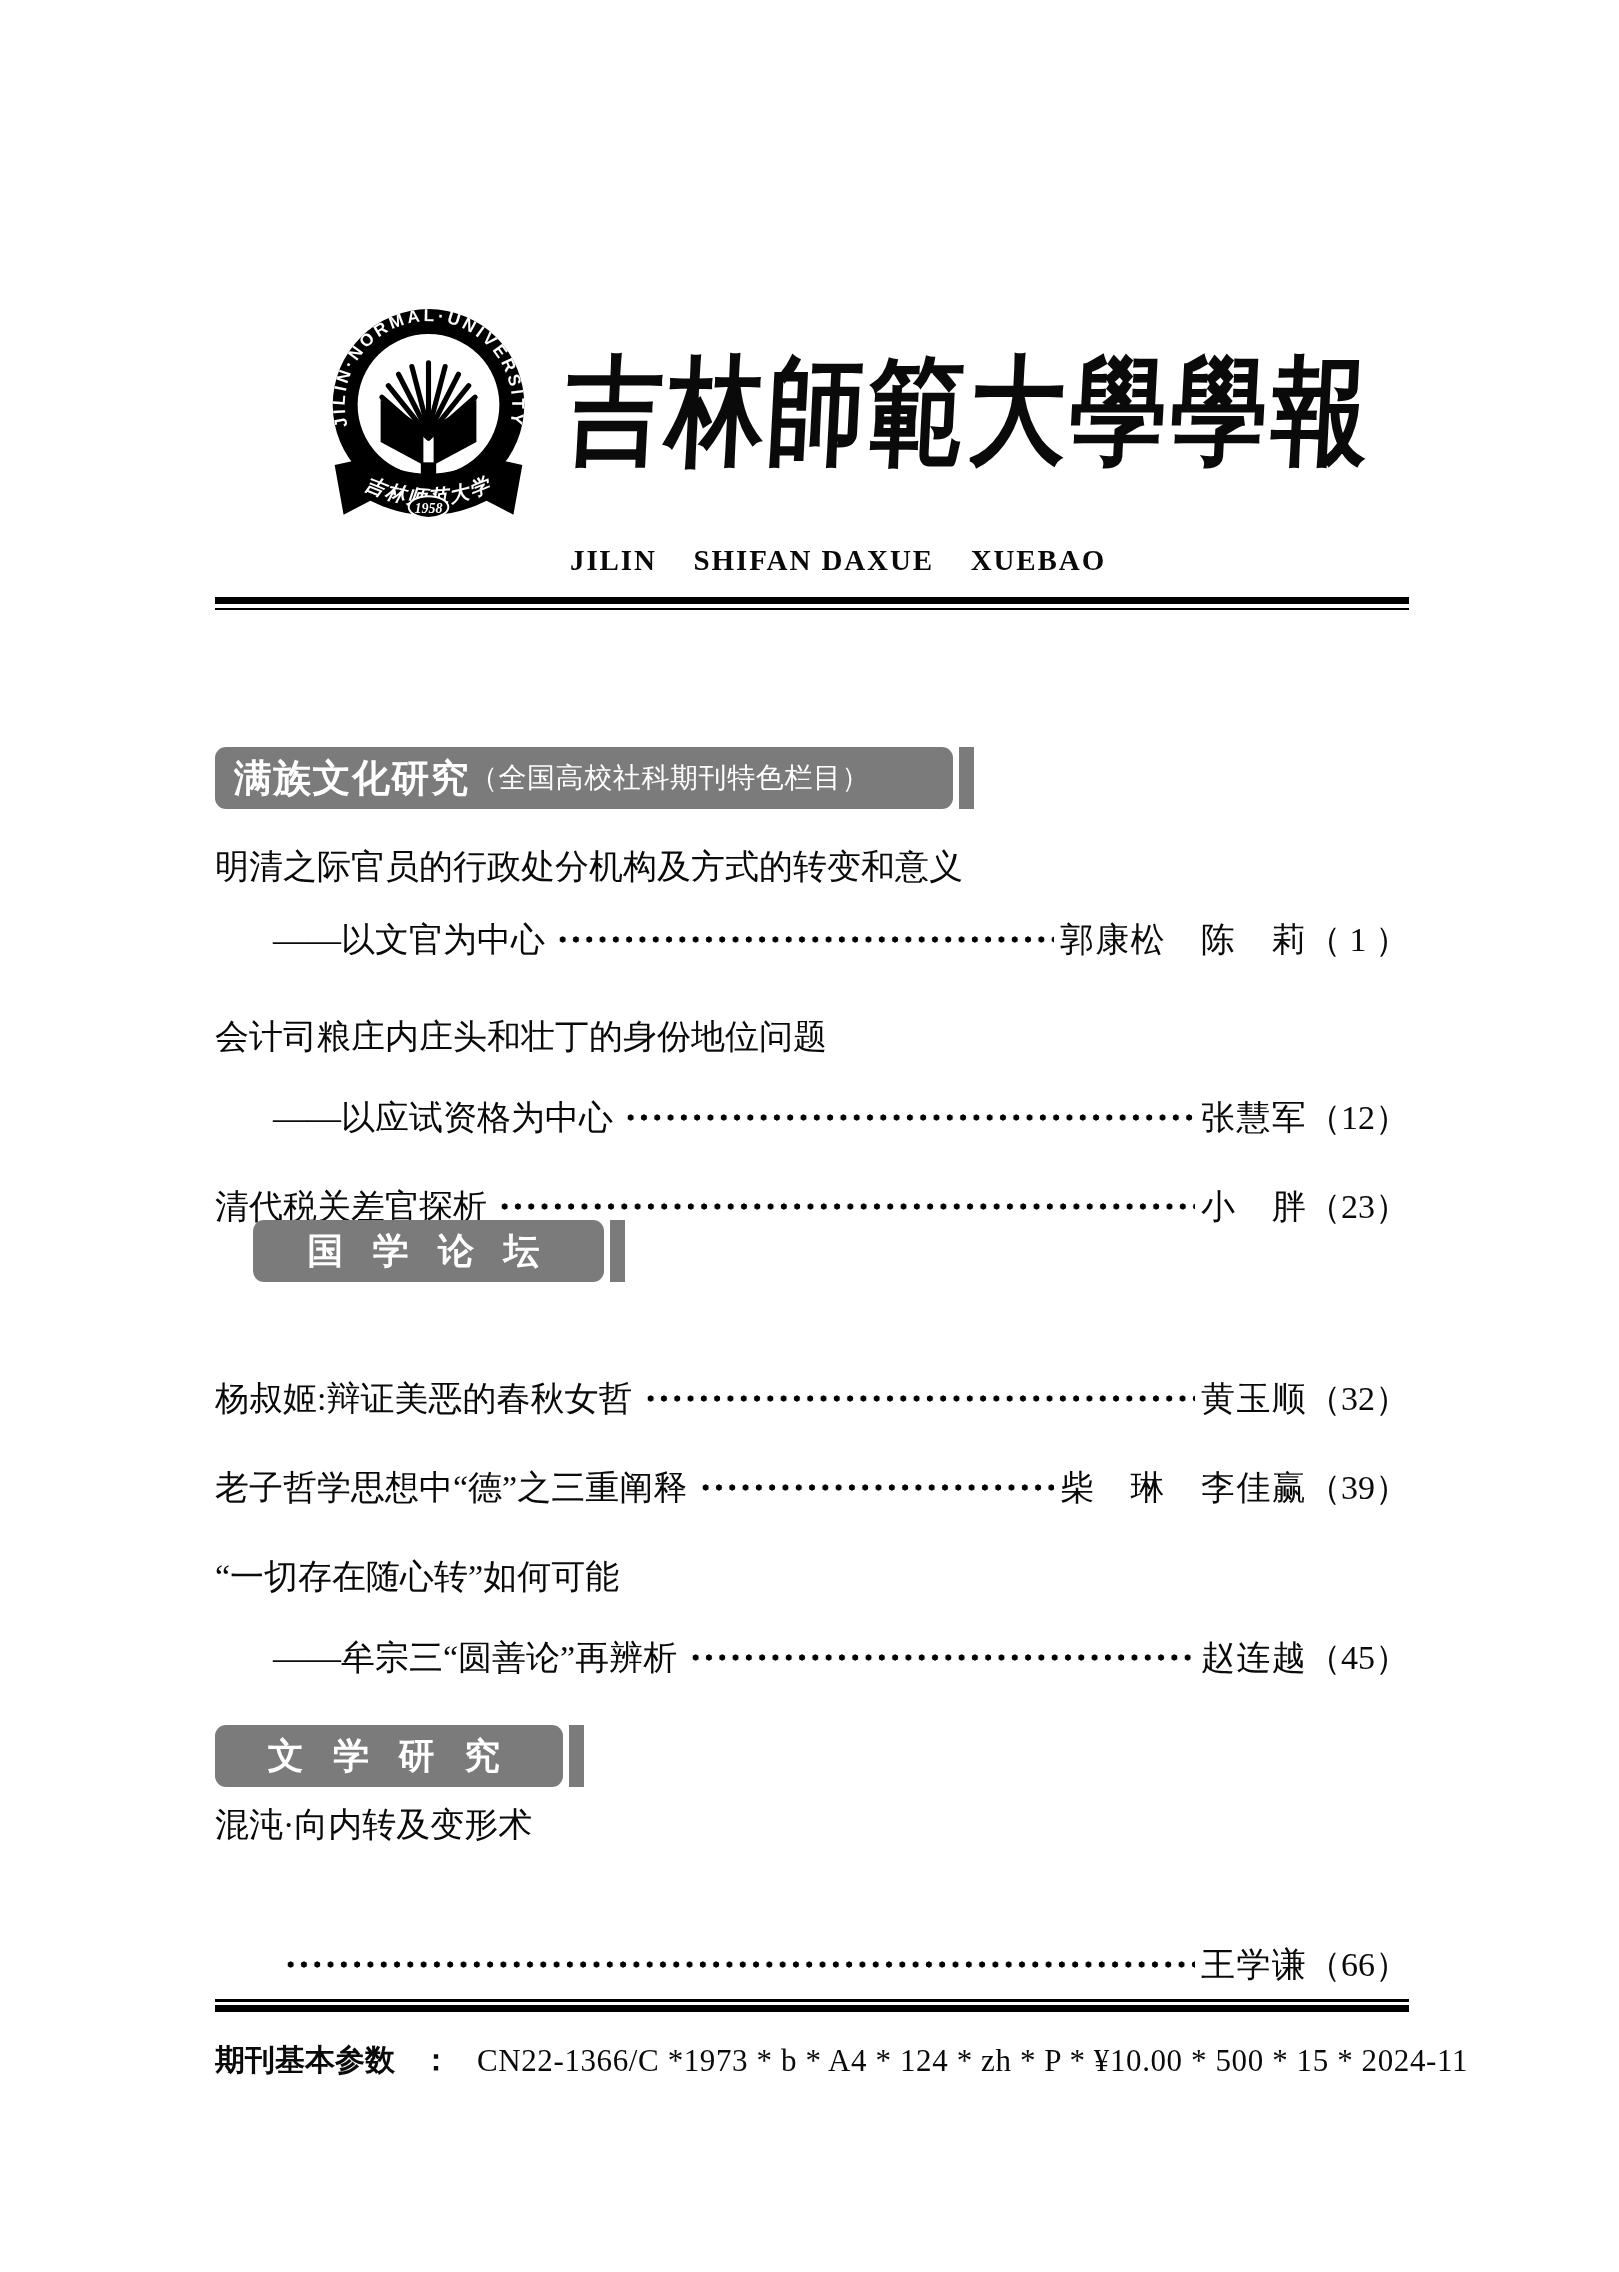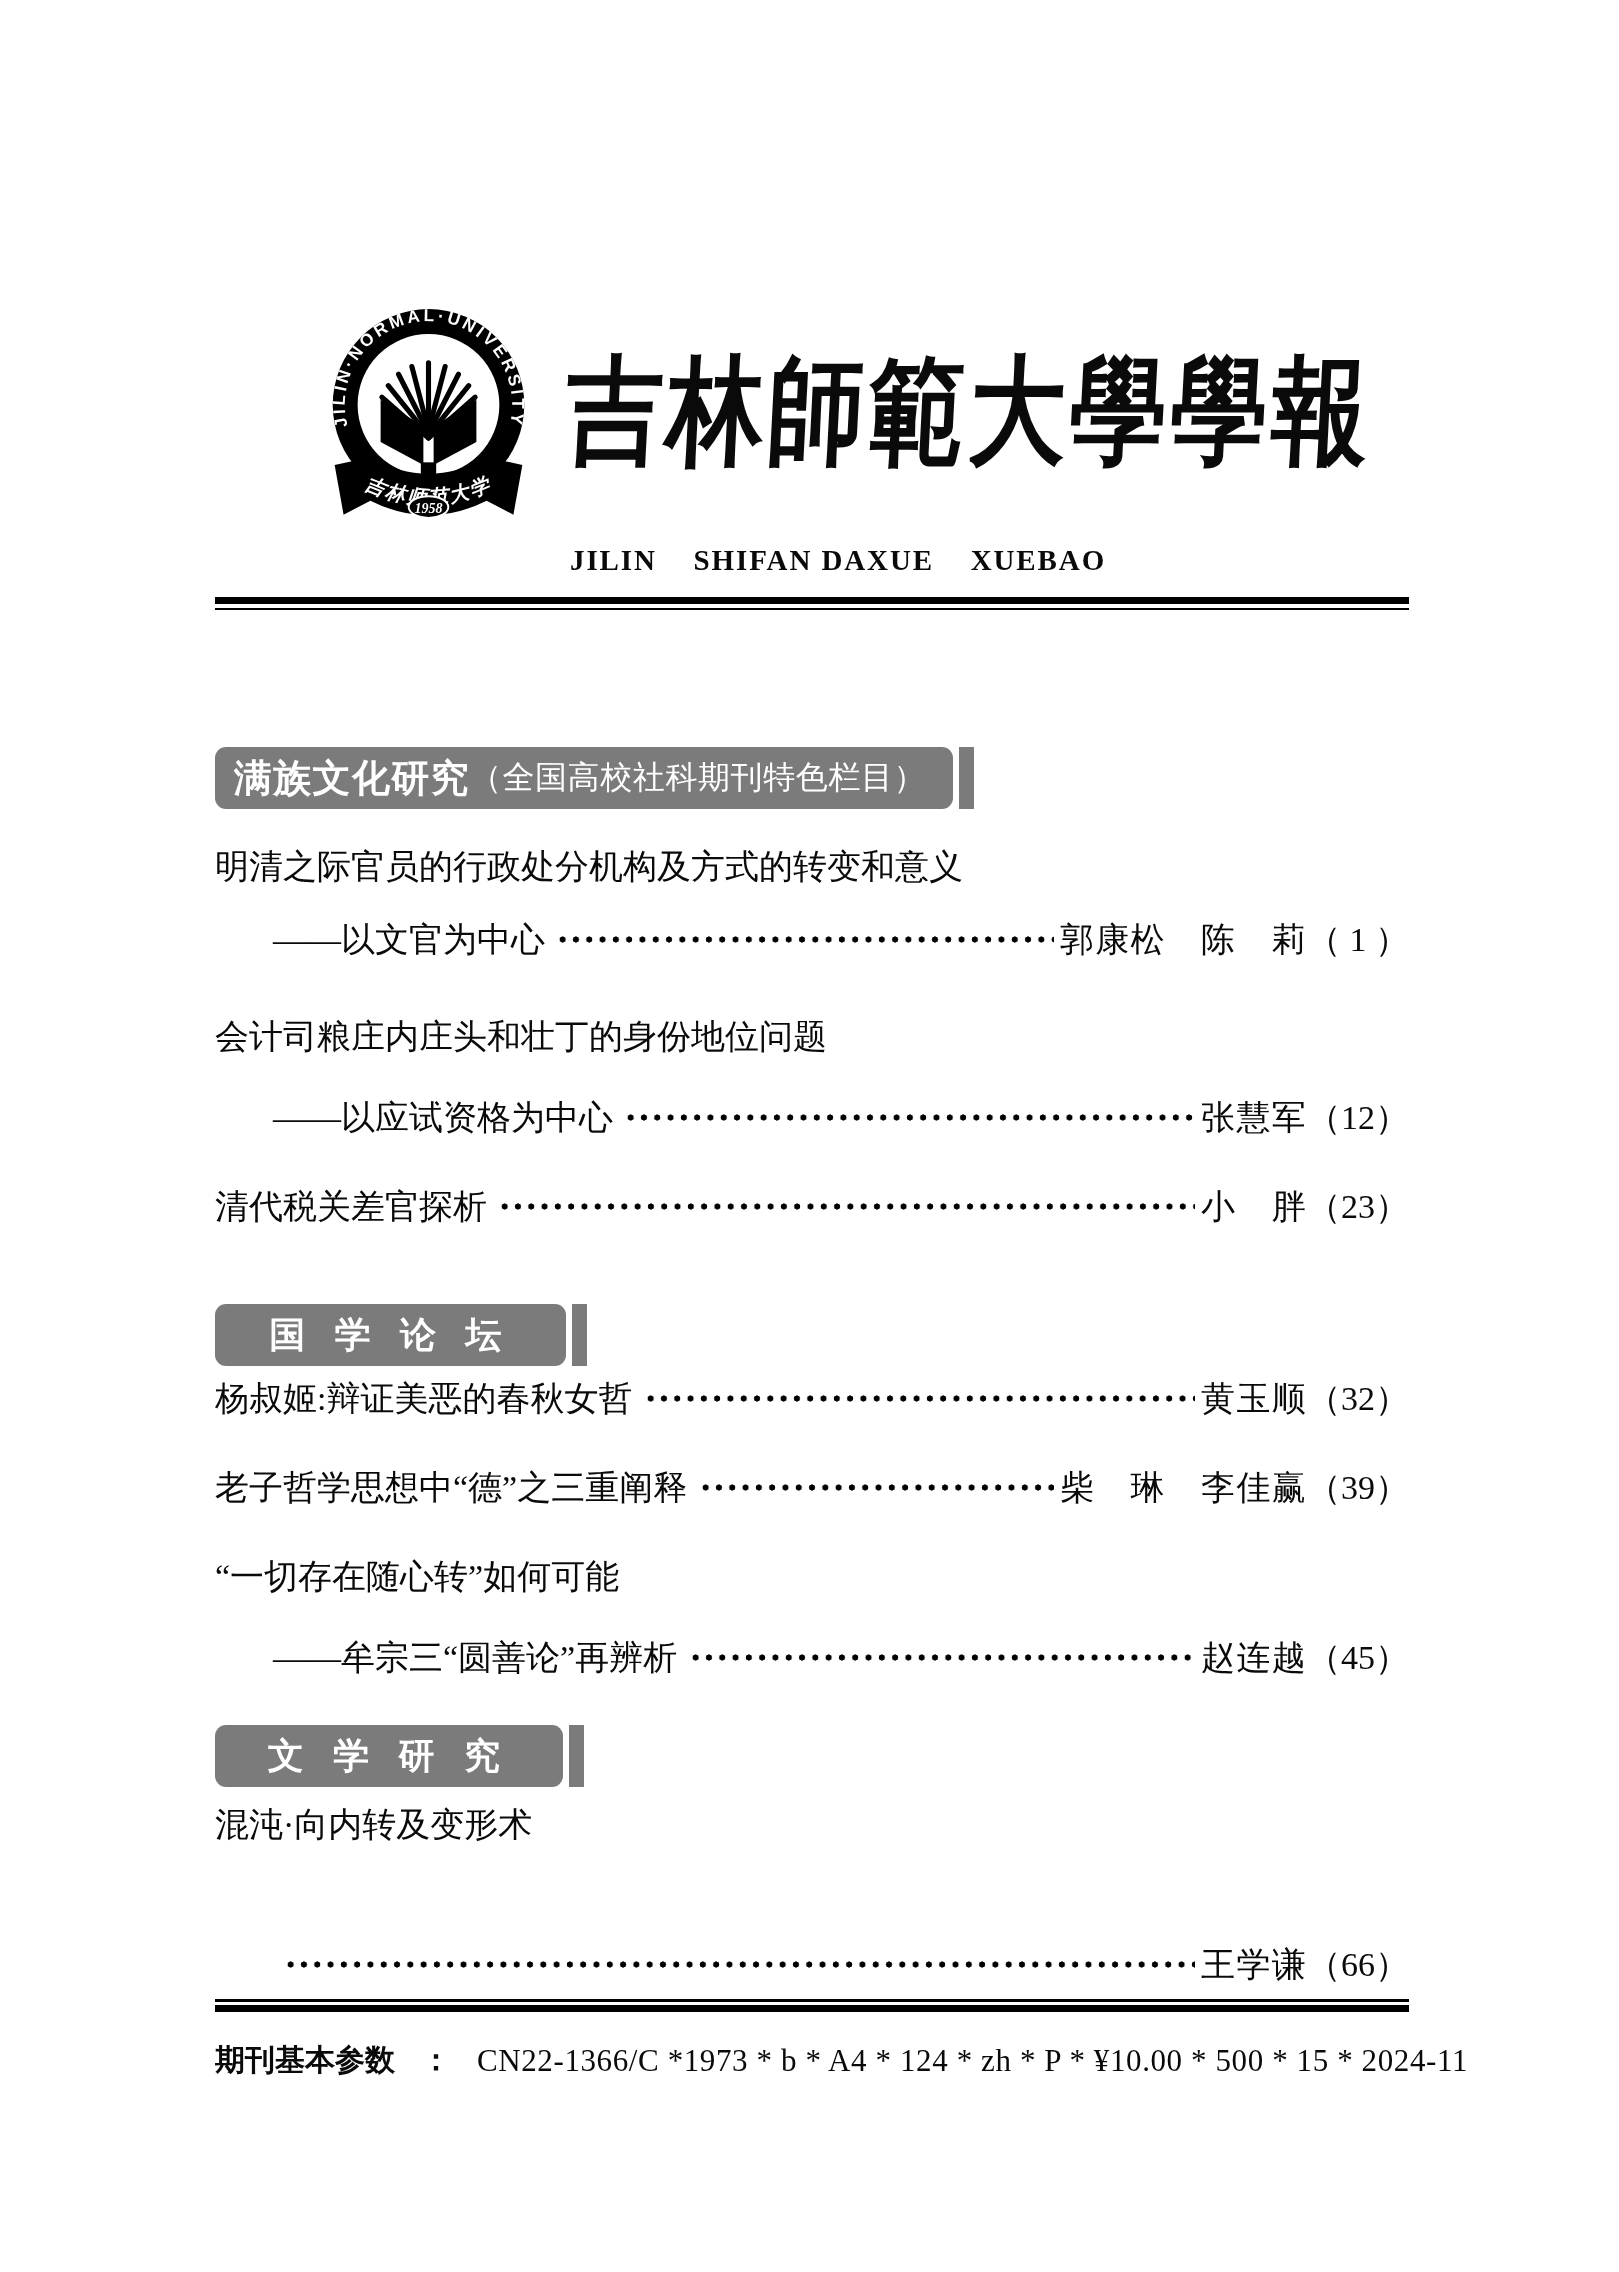--- a/index.html
+++ b/index.html
@@ -29,22 +29,22 @@
   
   .banner { position:absolute; left:215px; height:62px; display:flex; }
   .banner .main {
     background:#7b7b7b; color:#fff; display:flex; align-items:center;
     padding-left:19px; box-sizing:border-box; white-space:nowrap;border-radius:11px;
   }
   .banner .stripe { background:#7b7b7b; width:15.2px; margin-left:6.3px; }
   .banner-1 { top:747px; }
   .banner-1 .main { width:738px; }
   .banner-1 .b-title { font-size:38px; font-weight:bold; letter-spacing:1.3px; }
-  .banner-1 .b-note  { font-size:32px; font-weight:normal; letter-spacing:0.6px; }
-  .banner-2 { top:1304px; }
+  .banner-1 .b-note  { font-size:28px; font-weight:normal; letter-spacing:0.6px; }
+  .banner-2 { top:1220px;margin-left:38px; }
   .banner-2 .main { width:351px; justify-content:center; padding-left:0; }
   .banner-3 { top:1725px; }
   .banner-3 .main { width:348px; justify-content:center; padding-left:0; }
   .banner-center-title { font-size:36px; font-weight:bold; letter-spacing:10.2px; }
 
   
   .toc-line {
     position:absolute; left:215px; width:1194px; height:47px;
     display:flex; align-items:center; font-size:34px; white-space:nowrap;
   }

